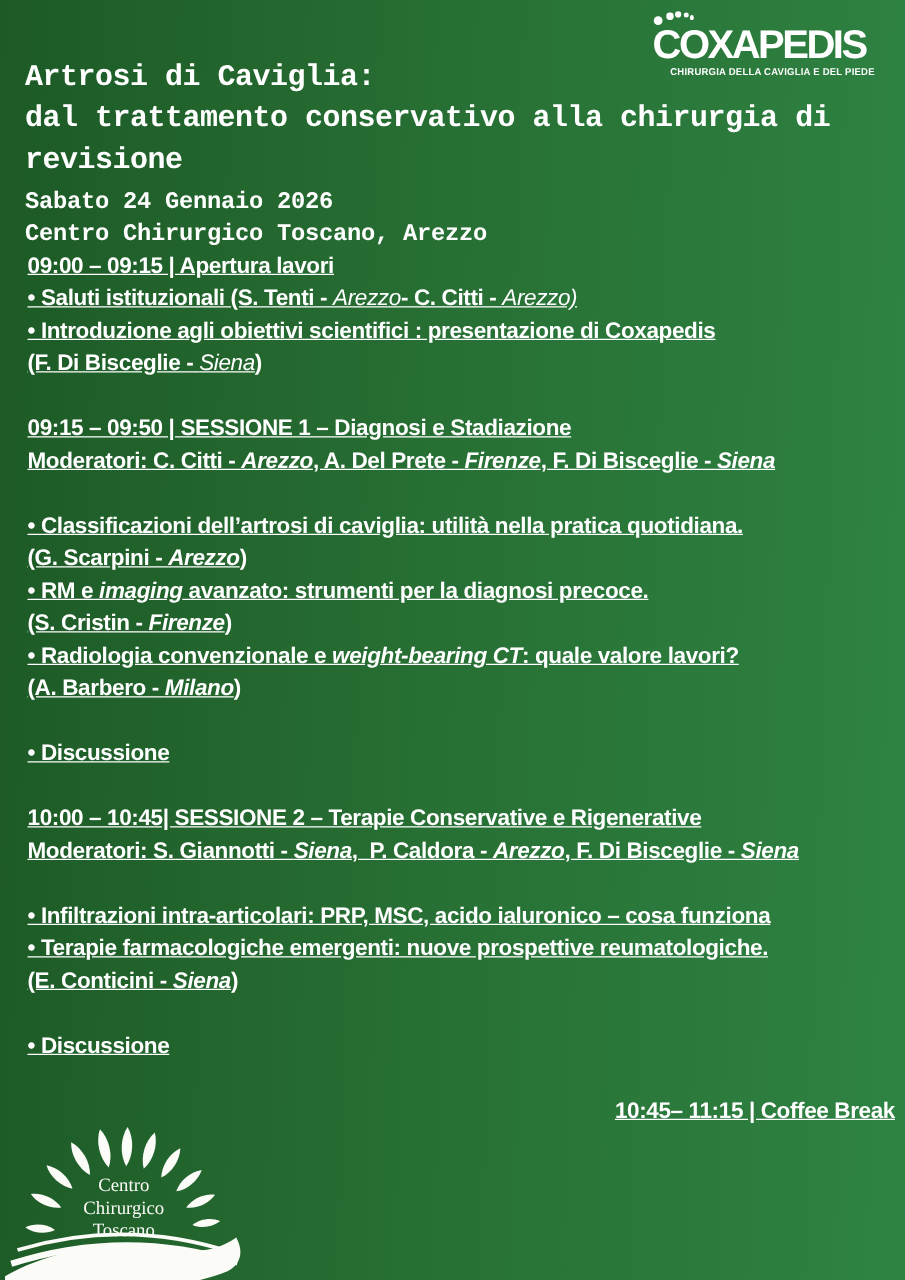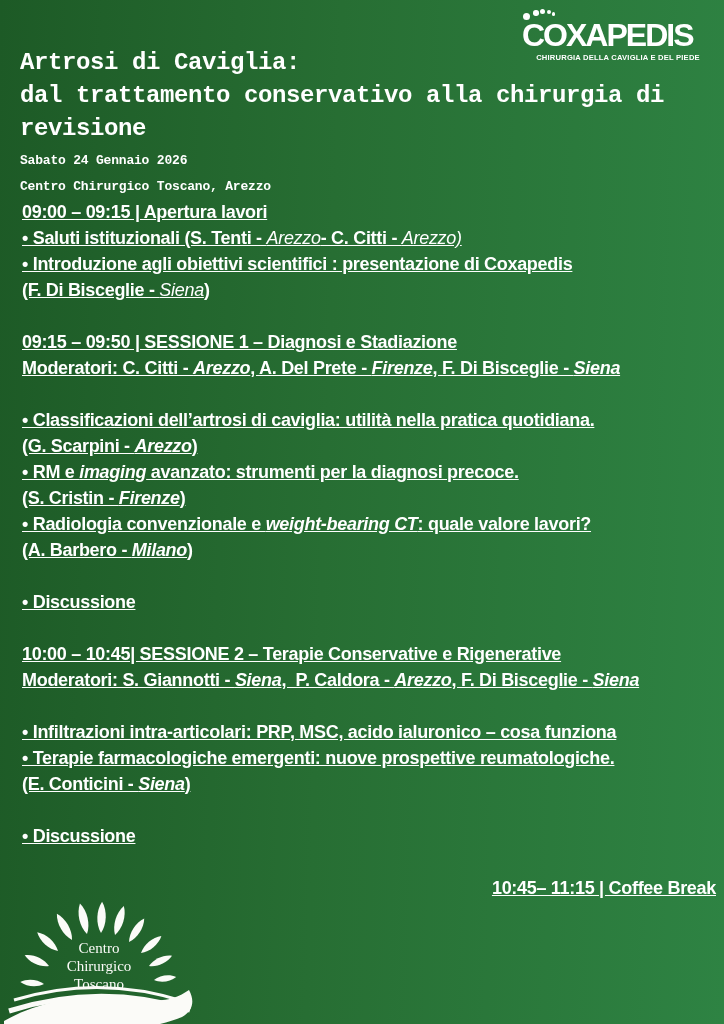--- a/index.html
+++ b/index.html
@@ -28,21 +28,21 @@
   .toe5{width:3.5px;height:3.5px;left:29.5px;top:3px;}
   .cox-tag{
     display:block;margin-top:3px;
     font-size:8px;font-weight:700;letter-spacing:0.2px;white-space:pre;
     transform:scaleX(0.95);transform-origin:center;
   }
 
   
   .header{position:absolute;top:46px;left:0;width:100%;padding-left:20px;box-sizing:border-box;font-family:Liberation Mono, monospace;}
   .title1,.title2{font-size:24px;font-weight:700;line-height:33px;letter-spacing:-0.4px;}
-  .hdate,.hvenue{font-size:13px;font-weight:700;line-height:26px;letter-spacing:-0.2px;}
+  .hdate,.hvenue{font-size:19px;font-weight:700;line-height:26px;letter-spacing:-0.2px;}
   .hdate{margin-top:3px;}
 
   
   .program{position:absolute;top:199px;left:22px;right:8px;font-size:18px;letter-spacing:-0.3px;}
   .blk{margin-bottom:26px;}
   .blk.center{text-align:right;}
   .line{line-height:26px;white-space:pre;text-decoration:underline;}
   .sg-b{font-weight:700;font-style:normal;}
   .sg-i{font-weight:400;font-style:italic;}
   .sg-bi{font-weight:700;font-style:italic;}

